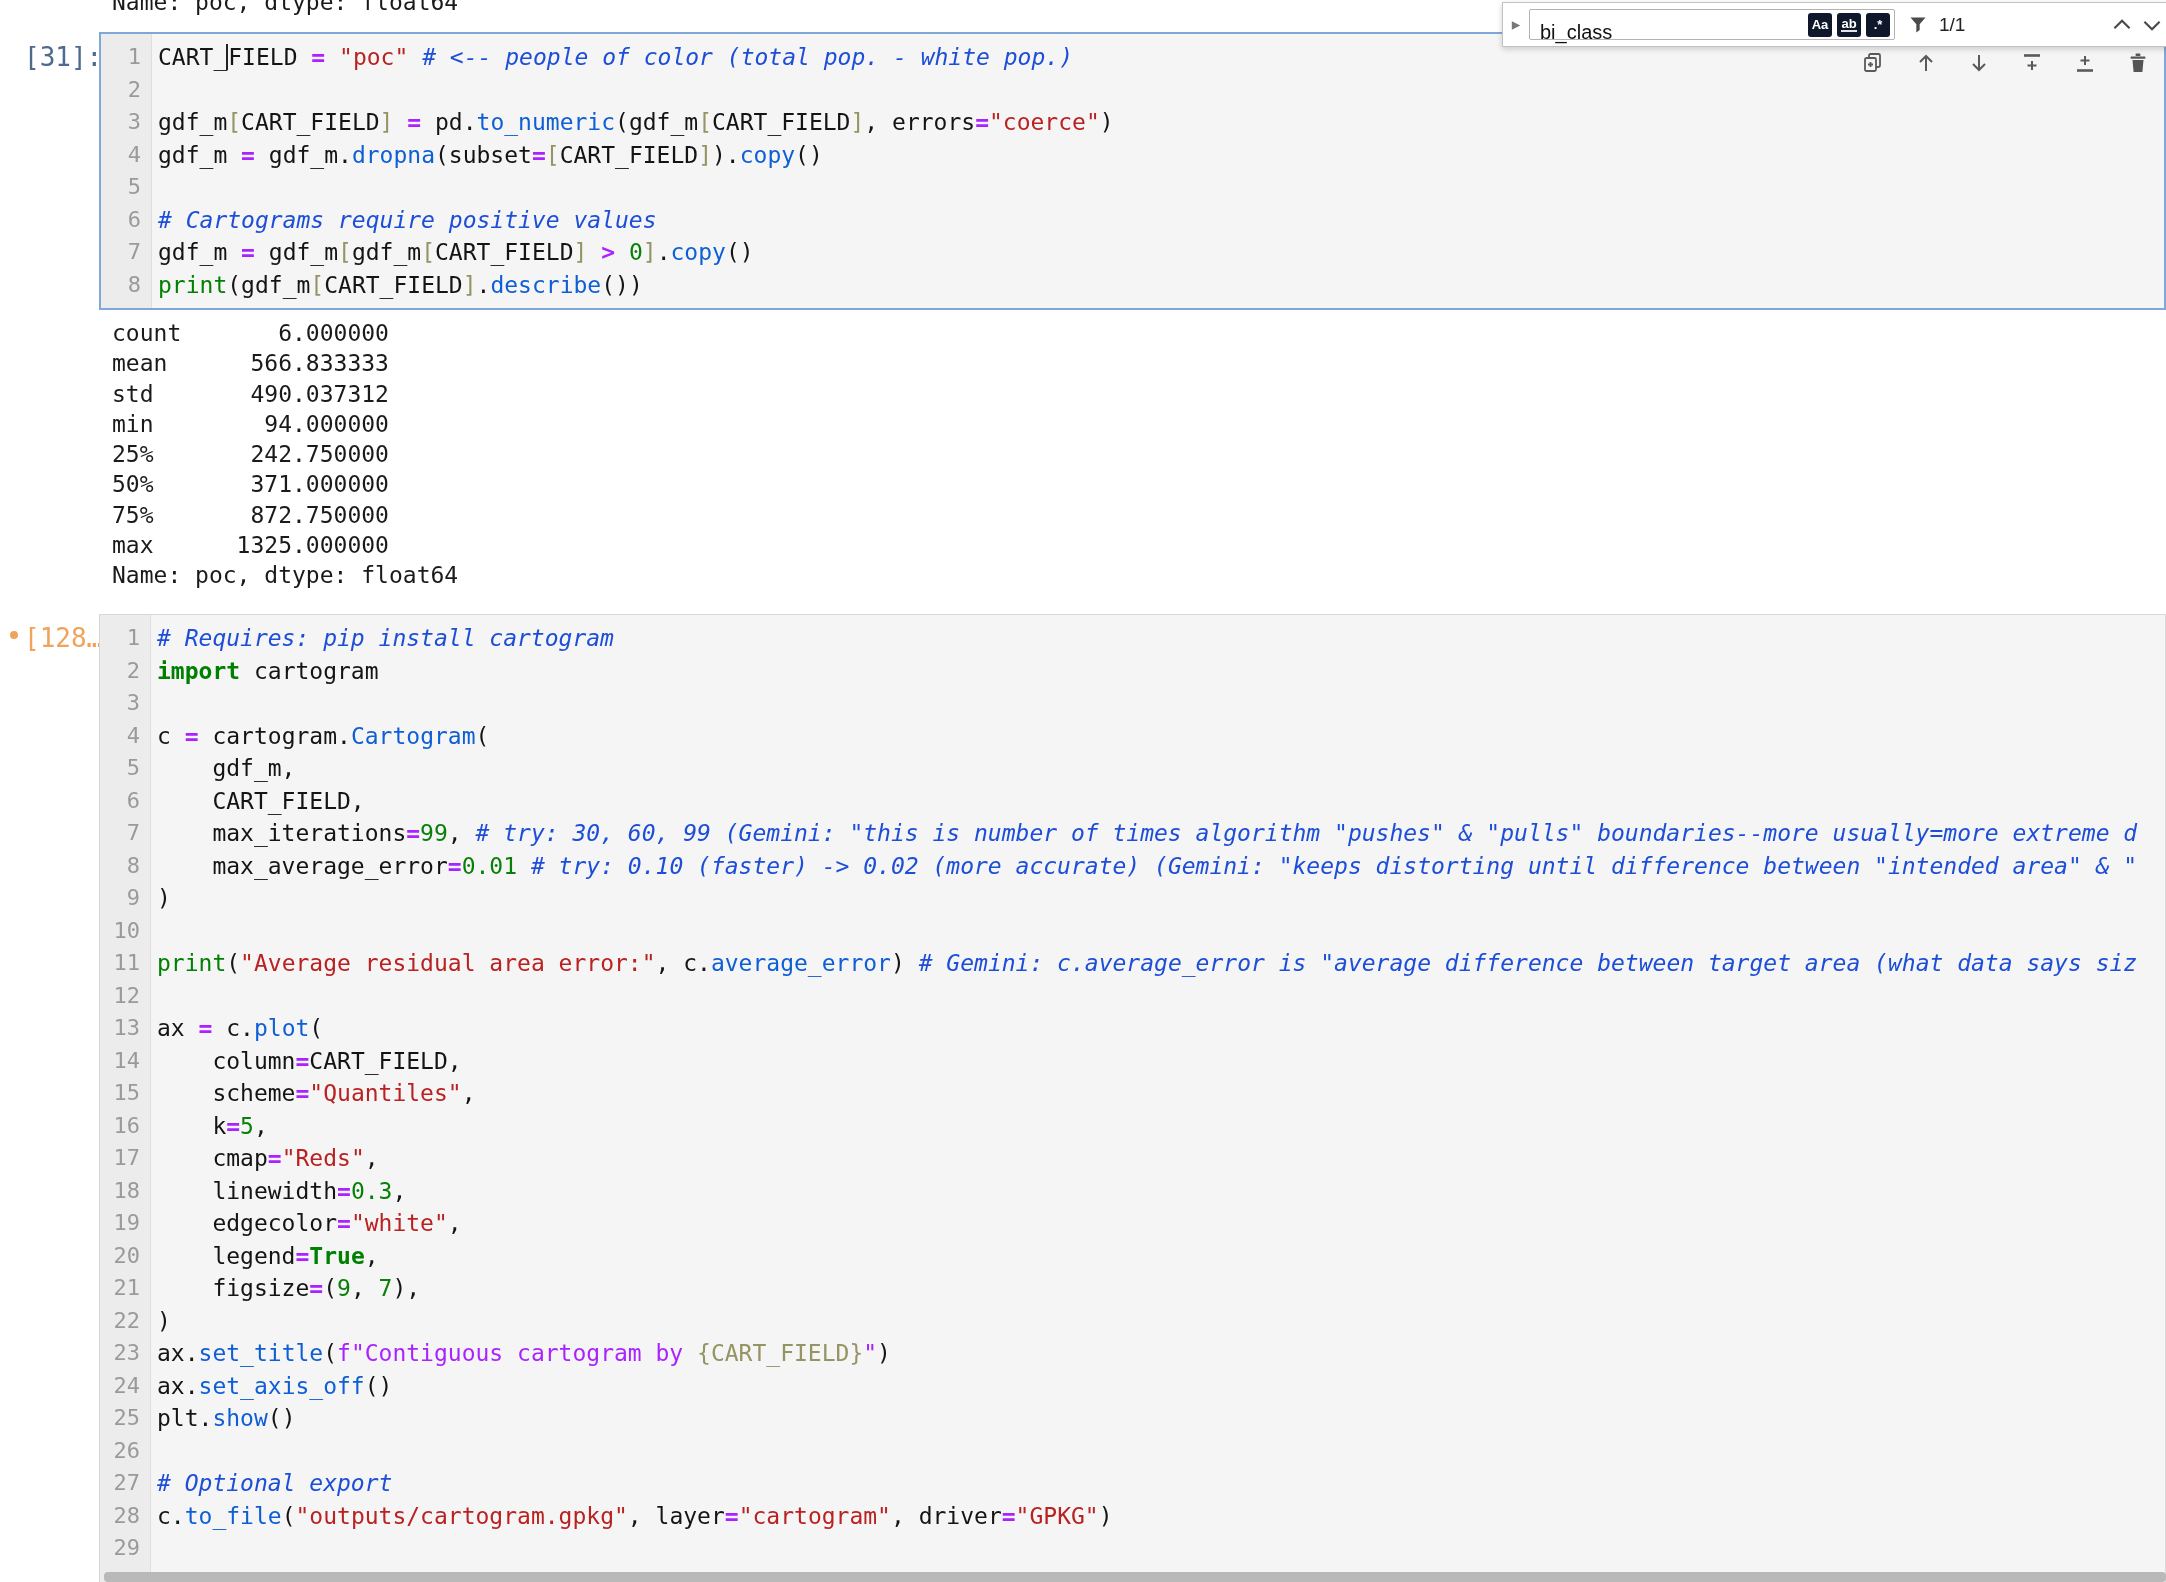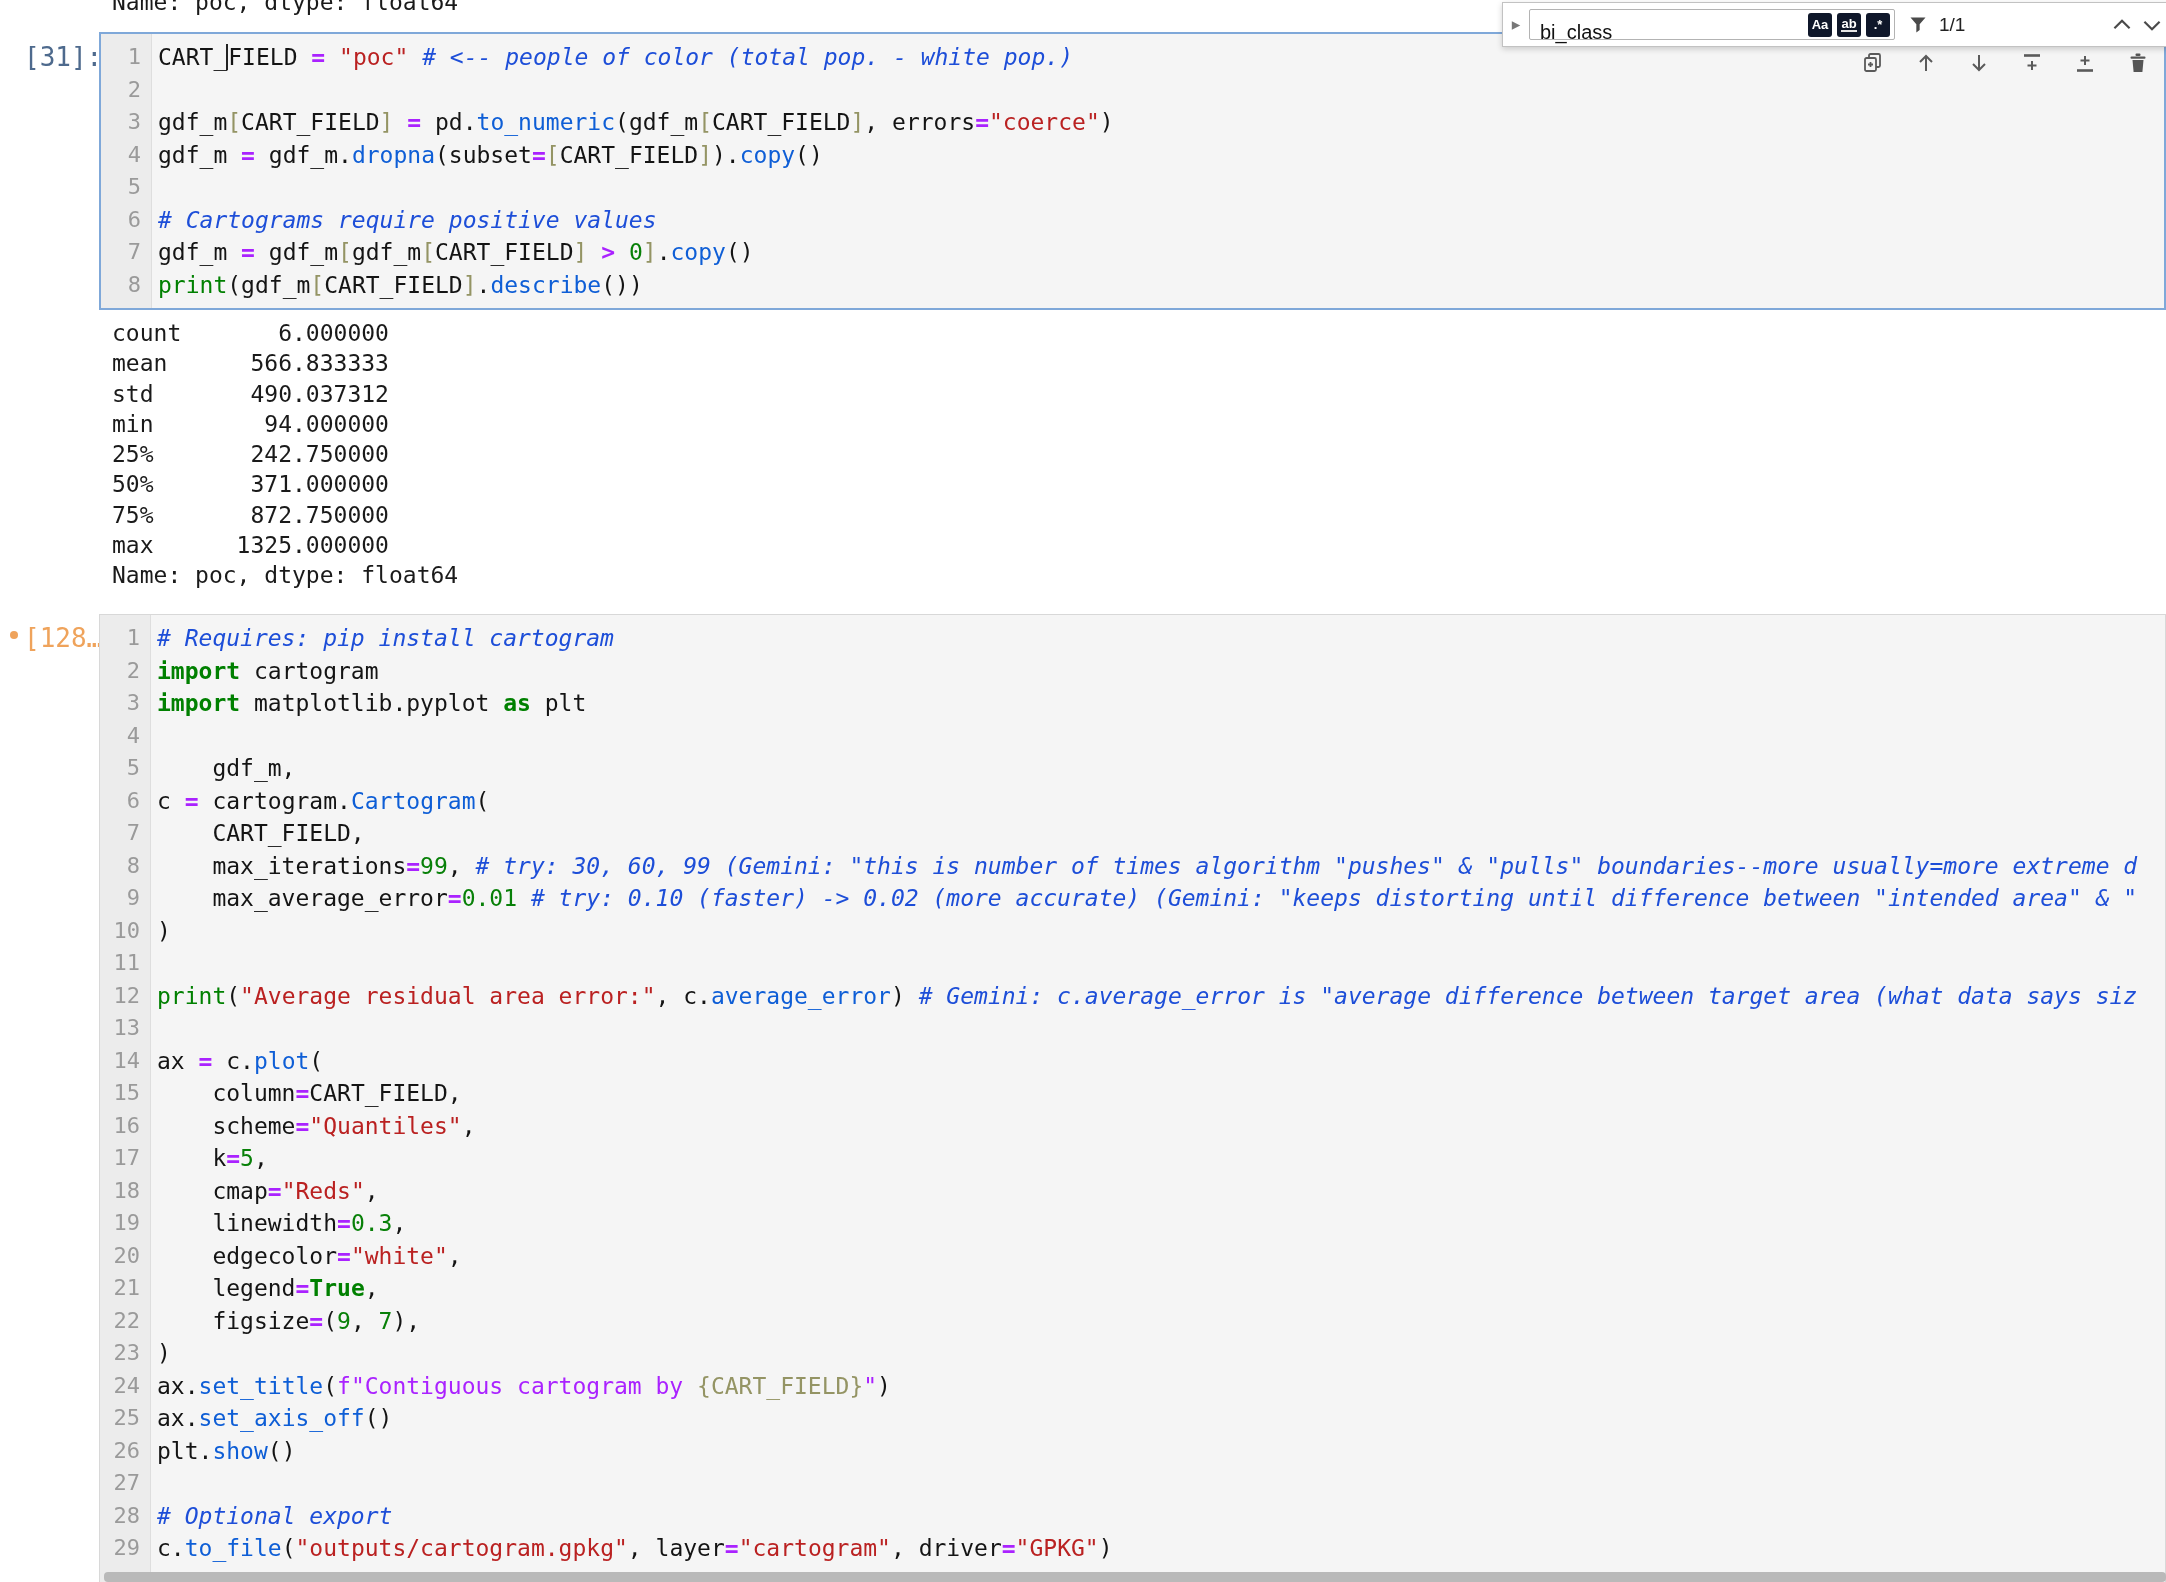--- a/index.html
+++ b/index.html
@@ -190,24 +190,23 @@
       <div class="ln">24</div>
       <div class="ln">25</div>
       <div class="ln">26</div>
       <div class="ln">27</div>
       <div class="ln">28</div>
       <div class="ln">29</div>
     </div>
   <div class="codearea">
       <div class="code-line"><span class="tok-c"># Requires: pip install cartogram</span></div>
       <div class="code-line"><span class="tok-k">import</span><span class="tok-d"> cartogram</span></div>
-      <div class="code-line"><span class="tok-k">import</span><span class="tok-d"> matplotlib.pyplot </span><span class="tok-k">as</span><span class="tok-d"> plt</span></div>
-      <div class="code-line"></div>
+      <div class="code-line"></div>
+      <div class="code-line"><span class="tok-d">c </span><span class="tok-o">=</span><span class="tok-d"> cartogram.</span><span class="tok-fn">Cartogram</span><span class="tok-d">(</span></div>
       <div class="code-line"><span class="tok-d">    gdf_m,</span></div>
-      <div class="code-line"><span class="tok-d">c </span><span class="tok-o">=</span><span class="tok-d"> cartogram.</span><span class="tok-fn">Cartogram</span><span class="tok-d">(</span></div>
       <div class="code-line"><span class="tok-d">    CART_FIELD,</span></div>
       <div class="code-line"><span class="tok-d">    max_iterations</span><span class="tok-o">=</span><span class="tok-n">99</span><span class="tok-d">, </span><span class="tok-c"># try: 30, 60, 99 (Gemini: "this is number of times algorithm "pushes" &amp; "pulls" boundaries--more usually=more extreme d</span></div>
       <div class="code-line"><span class="tok-d">    max_average_error</span><span class="tok-o">=</span><span class="tok-n">0.01</span><span class="tok-d"> </span><span class="tok-c"># try: 0.10 (faster) -&gt; 0.02 (more accurate) (Gemini: "keeps distorting until difference between "intended area" &amp; "</span></div>
       <div class="code-line"><span class="tok-d">)</span></div>
       <div class="code-line"></div>
       <div class="code-line"><span class="tok-b">print</span><span class="tok-d">(</span><span class="tok-s">"Average residual area error:"</span><span class="tok-d">, c.</span><span class="tok-fn">average_error</span><span class="tok-d">) </span><span class="tok-c"># Gemini: c.average_error is "average difference between target area (what data says siz</span></div>
       <div class="code-line"></div>
       <div class="code-line"><span class="tok-d">ax </span><span class="tok-o">=</span><span class="tok-d"> c.</span><span class="tok-fn">plot</span><span class="tok-d">(</span></div>
       <div class="code-line"><span class="tok-d">    column</span><span class="tok-o">=</span><span class="tok-d">CART_FIELD,</span></div>
       <div class="code-line"><span class="tok-d">    scheme</span><span class="tok-o">=</span><span class="tok-s">"Quantiles"</span><span class="tok-d">,</span></div>

